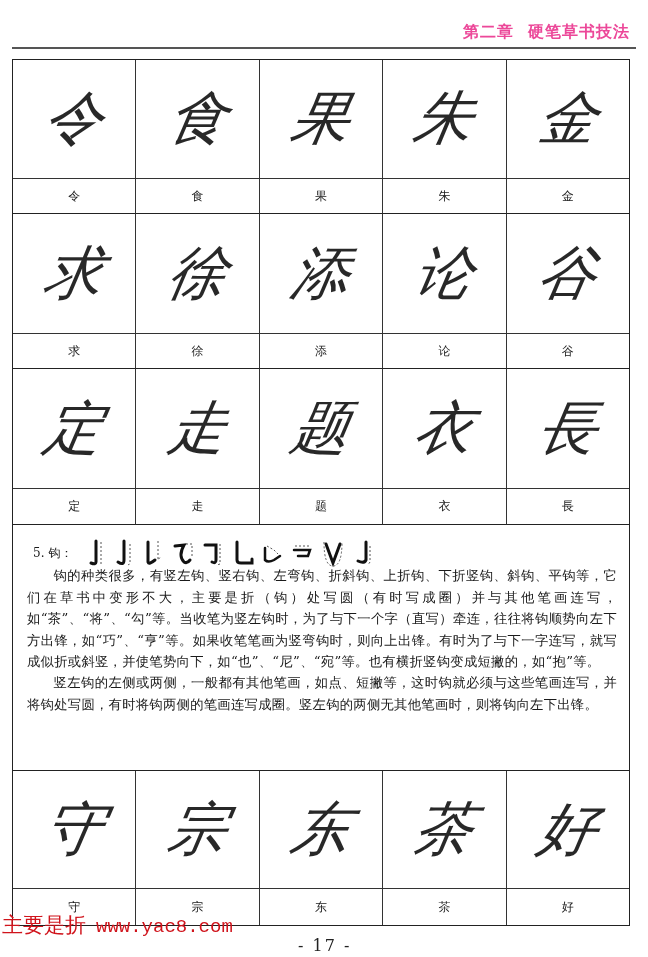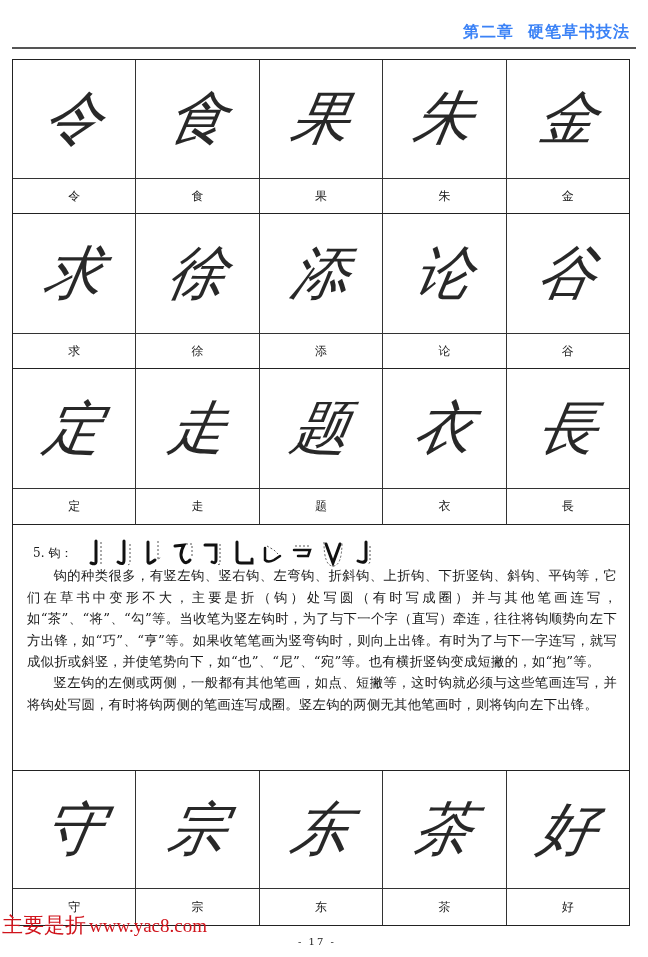--- a/index.html
+++ b/index.html
@@ -2,21 +2,21 @@
 <html><head>
 <meta charset="utf-8">
 <style>
   html, body { margin:0; padding:0; }
   body {
     width:648px; height:957px; background:#ffffff; position:relative; overflow:hidden;
     font-family: "DejaVu Serif", "Liberation Serif", serif; color:#1a1a1a;
   }
   .header-title {
     position:absolute; right:18px; top:22px; font-size:16px; font-weight:bold;
-    letter-spacing:1px; color:#3b82f6;
+    letter-spacing:1px; color:#ec4899;
   }
   .header-title .sep { display:inline-block; width:14px; }
   .header-rule {
     position:absolute; left:12px; right:12px; top:47px; height:2px; background:#555;
   }
   .frame {
     position:absolute; left:12px; top:59px; width:616px; height:865px;
     border:1.5px solid #222; box-sizing:content-box;
   }
   .grid-row { position:absolute; left:0; width:616px; display:flex; }
@@ -43,23 +43,23 @@
   .hook-strokes { display:flex; gap:8px; margin-left:6px; }
   .hook-stroke { width:22px; height:30px; }
   .para {
     position:absolute; left:14px; width:590px; font-size:13.3px; line-height:21.5px;
     text-indent:2em; text-align:justify; letter-spacing:0.3px;
   }
   .watermark {
     position:absolute; left:2px; top:911px; font-size:21px; color:#d0141c;
     font-family:"DejaVu Sans", sans-serif; letter-spacing:0px;
   }
-  .watermark .url { font-family:Liberation Serif, serif; font-size:19px; margin-left:3px; }
+  .watermark .url { font-family:Liberation Mono, monospace; font-size:19px; margin-left:10px; }
   .page-number {
-    position:absolute; left:298px; top:936px; font-size:10px; color:#222; letter-spacing:2px;
+    position:absolute; left:298px; top:936px; font-size:16px; color:#222; letter-spacing:2px;
   }
 </style>
 </head>
 <body>
 
 <div class="header-title">
   <span>第二章</span><span class="sep"></span><span>硬笔草书技法</span>
 </div>
 <div class="header-rule"></div>
 

